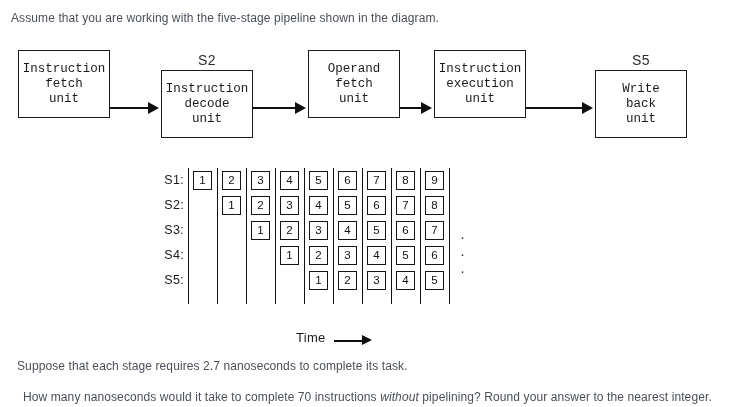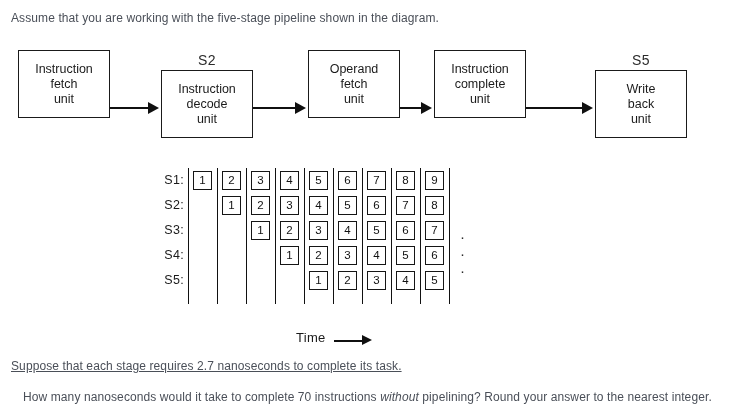--- a/index.html
+++ b/index.html
@@ -18,21 +18,21 @@
   
   .prose {
     position: absolute;
     color: #4a4f58;
     font-size: 12px;
     line-height: 16px;
     white-space: nowrap;
     letter-spacing: 0.1px;
   }
   #intro-line  { left: 11px; top: 10px; }
-  #q-line-1    { left: 11px; top: 358px; text-decoration: underline; }
+  #q-line-1    { left: 17px; top: 358px; }
   #q-line-2    { left: 11px; top: 389px; margin-left: 12px; }
   .ital { font-style: italic; }
 
   
   #pipeline-diagram {
     position: absolute;
     left: 0;
     top: 50px;
     width: 745px;
     height: 105px;
@@ -59,21 +59,21 @@
     background: #ffffff;
     display: flex;
     flex-direction: column;
     align-items: center;
     justify-content: center;
     font-size: 12.5px;
     color: #1a1a1a;
     line-height: 15px;
     text-align: center;
   }
-  .stage-box span { display: block; }
+  .stage-box span { display: block; font-family: Liberation Mono, monospace; }
 
   .link-arrow {
     position: absolute;
     top: 52px;
     height: 12px;
     width: 38px;
   }
   .link-arrow .shaft {
     position: absolute;
     left: 0;
@@ -207,21 +207,21 @@
     <div class="stage-group" style="left: 308px;">
       <div class="stage-box">
         <span>Operand</span>
         <span>fetch</span>
         <span>unit</span>
       </div>
     </div>
     <div class="stage-group" style="left: 434px;">
       <div class="stage-box">
         <span>Instruction</span>
-        <span>complete</span>
+        <span>execution</span>
         <span>unit</span>
       </div>
     </div>
     <div class="stage-group" style="left: 595px;">
       <div class="stage-label">S5</div>
       <div class="stage-box">
         <span>Write</span>
         <span>back</span>
         <span>unit</span>
       </div>

